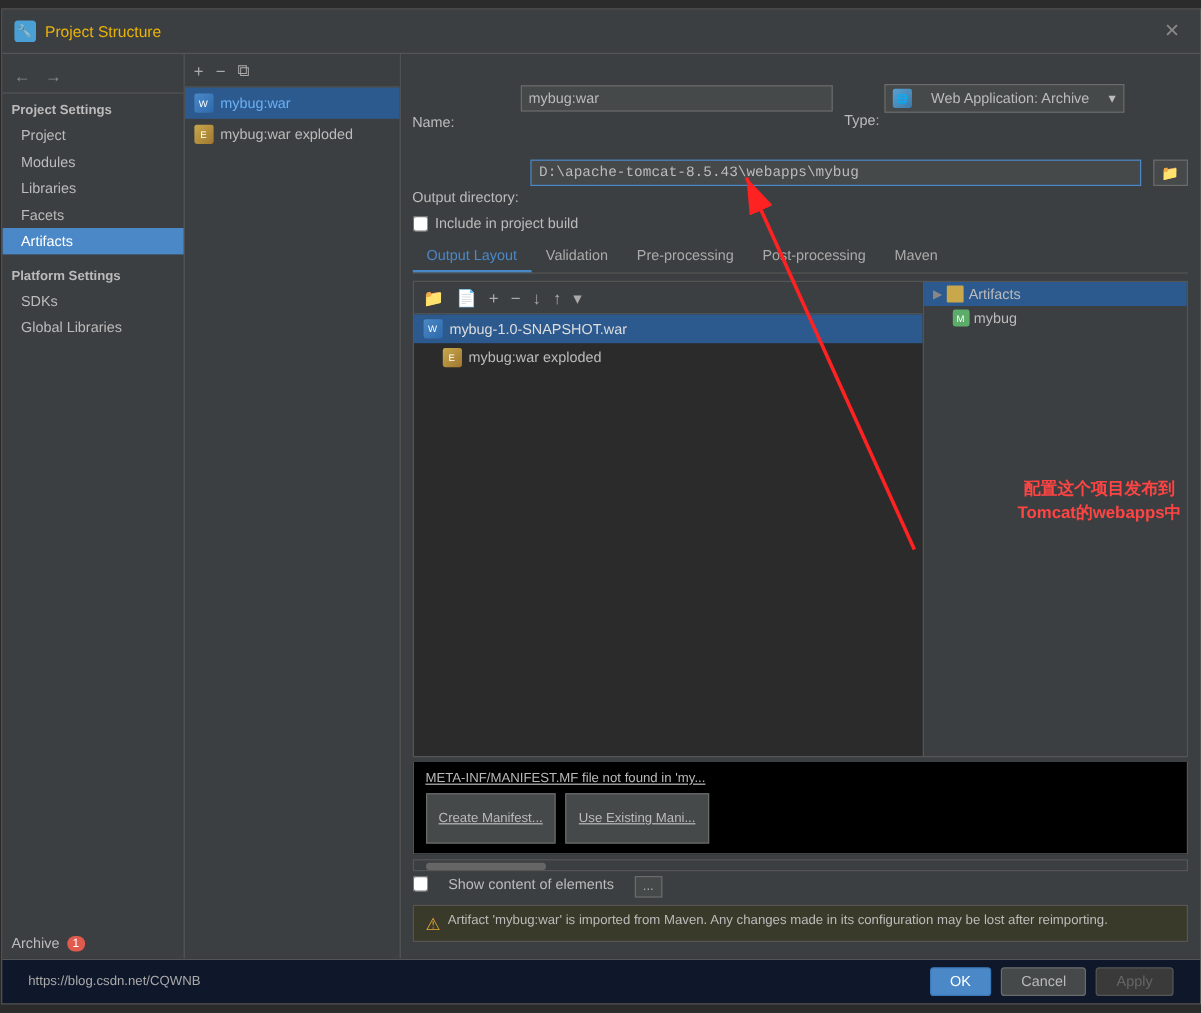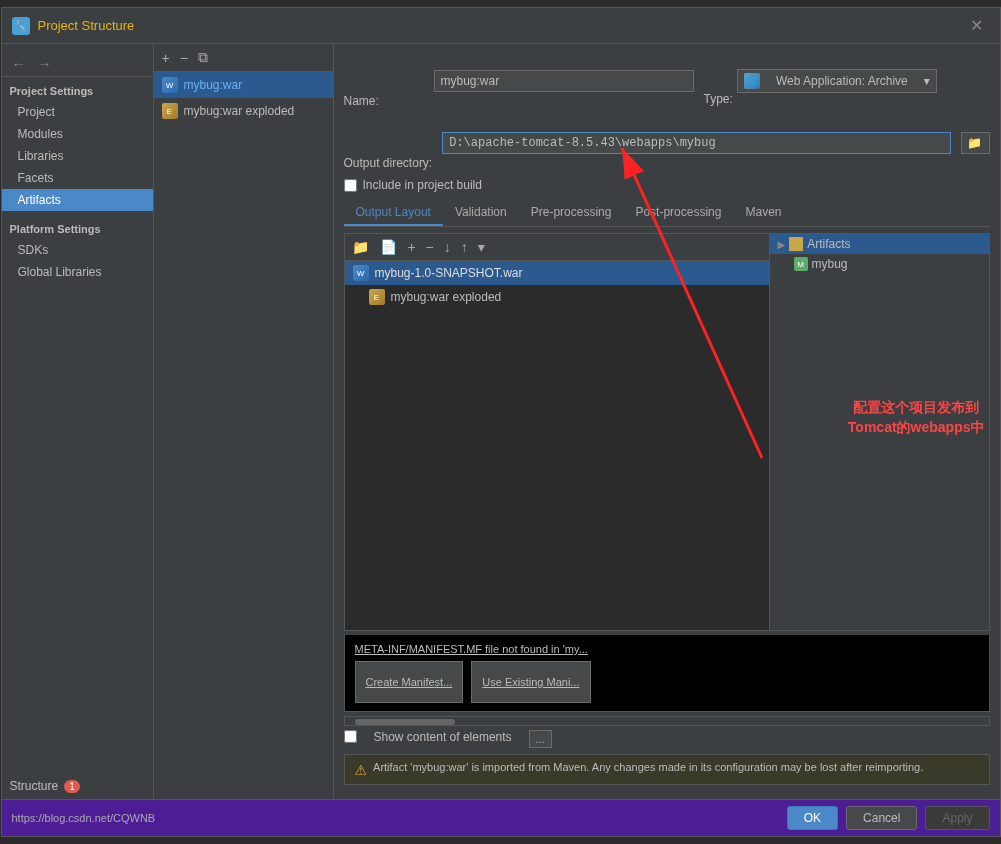--- a/index.html
+++ b/index.html
@@ -429,23 +429,23 @@
     .warn-icon {
       color: #e8a838;
       font-size: 14px;
       margin-top: 1px;
     }
     
     .dialog-footer {
       display: flex;
       align-items: center;
       justify-content: flex-end;
-      padding: 6px 10px;
+      padding: 6px 22px;
       border-top: 1px solid #555;
-      background: #4c1d95;
+      background: #0f172a;
       gap: 8px;
     }
     .footer-link {
       color: #aaa;
       font-size: 11px;
       margin-right: auto;
     }
     .dialog-btn {
       background: #4a88c7;
       border: 1px solid #3a78b7;
@@ -526,21 +526,21 @@
         <span>Artifacts</span>
       </div>
       <div class="sidebar-section-header platform">Platform Settings</div>
       <div class="sidebar-item">
         <span>SDKs</span>
       </div>
       <div class="sidebar-item">
         <span>Global Libraries</span>
       </div>
       <div class="sidebar-problems">
-        <span>Structure</span>
+        <span>Archive</span>
         <span class="badge">1</span>
       </div>
     </div>
 
     <div class="main-area">
 
       <div class="artifacts-list">
         <div class="artifacts-toolbar">
           <span class="tool-btn">+</span>
           <span class="tool-btn">−</span>

